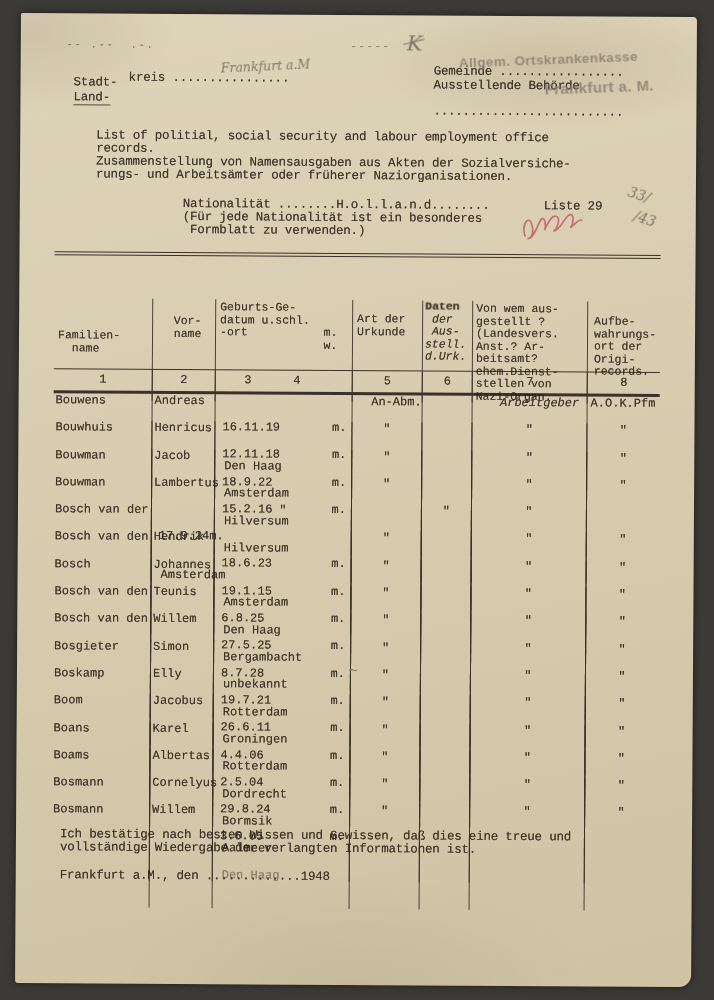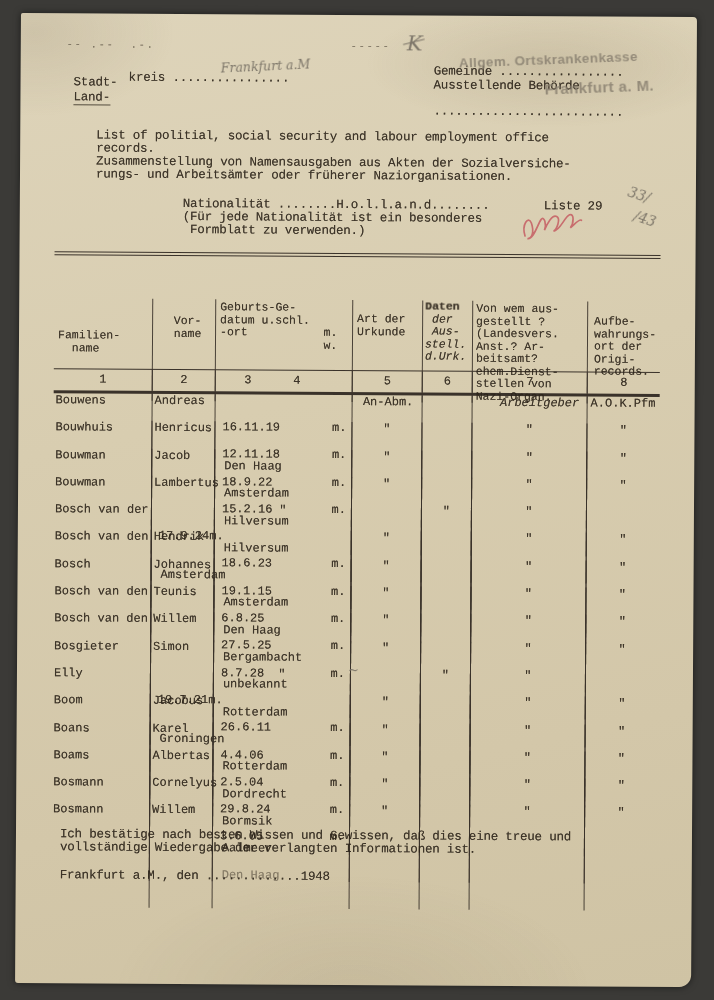--- a/index.html
+++ b/index.html
@@ -60,21 +60,21 @@
   .nc3 .n3{position:absolute;left:21%;}
   .nc3 .n4{position:absolute;left:57%;}
   .trow{height:27.3px;}
   .trow .c{font-size:12px;line-height:13px;white-space:pre;overflow:visible;padding-top:1px;}
   .trow .c+.c{border-left:1.5px solid #3a322a;}
   .c1{padding-left:2px;}
   .c2{padding-left:2px;}
   .c3 .l1{display:flex;justify-content:space-between;padding:0 5px 0 7px;}
   .c3 .l2{padding-left:9px;}
   .c4,.c6,.c7{text-align:center;}
-  .trow.first .c4{text-align:center;padding-left:2px;}
+  .trow.first .c4{text-align:right;padding-left:2px;}
   .trow.first .c6{text-align:center;padding-left:20px;font-style:italic;}
   .trow.first .c7{text-align:left;padding-left:3px;}
   .trow:last-child .c3 .l2{opacity:.5;}
   .kmark{position:absolute;font-size:21px;}
   .kmark::after{
     content:"";position:absolute;left:-4px;top:10px;width:22px;height:0;
     border-top:1.5px solid #7e776a;transform:rotate(-14deg);
   }
 </style>
 </head>
@@ -279,20 +279,21 @@
         <div class="l1"><span>8.7.28</span><span>m.</span></div>
         <div class="l2">Rotterdam</div>
       </div>
       <div class="ink c c4">"</div>
       <div class="ink c c5"></div>
       <div class="ink c c6">"</div>
       <div class="ink c c7">"</div>
     </div>
 
     <div class="grid7 trow">
+      <div class="ink c c1">Boskamp</div>
       <div class="ink c c2">Elly</div>
       <div class="ink c c3">
         <div class="l1"><span>19.7.21</span><span>m.</span></div>
         <div class="l2">Groningen</div>
       </div>
       <div class="ink c c4">"</div>
       <div class="ink c c5"></div>
       <div class="ink c c6">"</div>
       <div class="ink c c7">"</div>
     </div>

